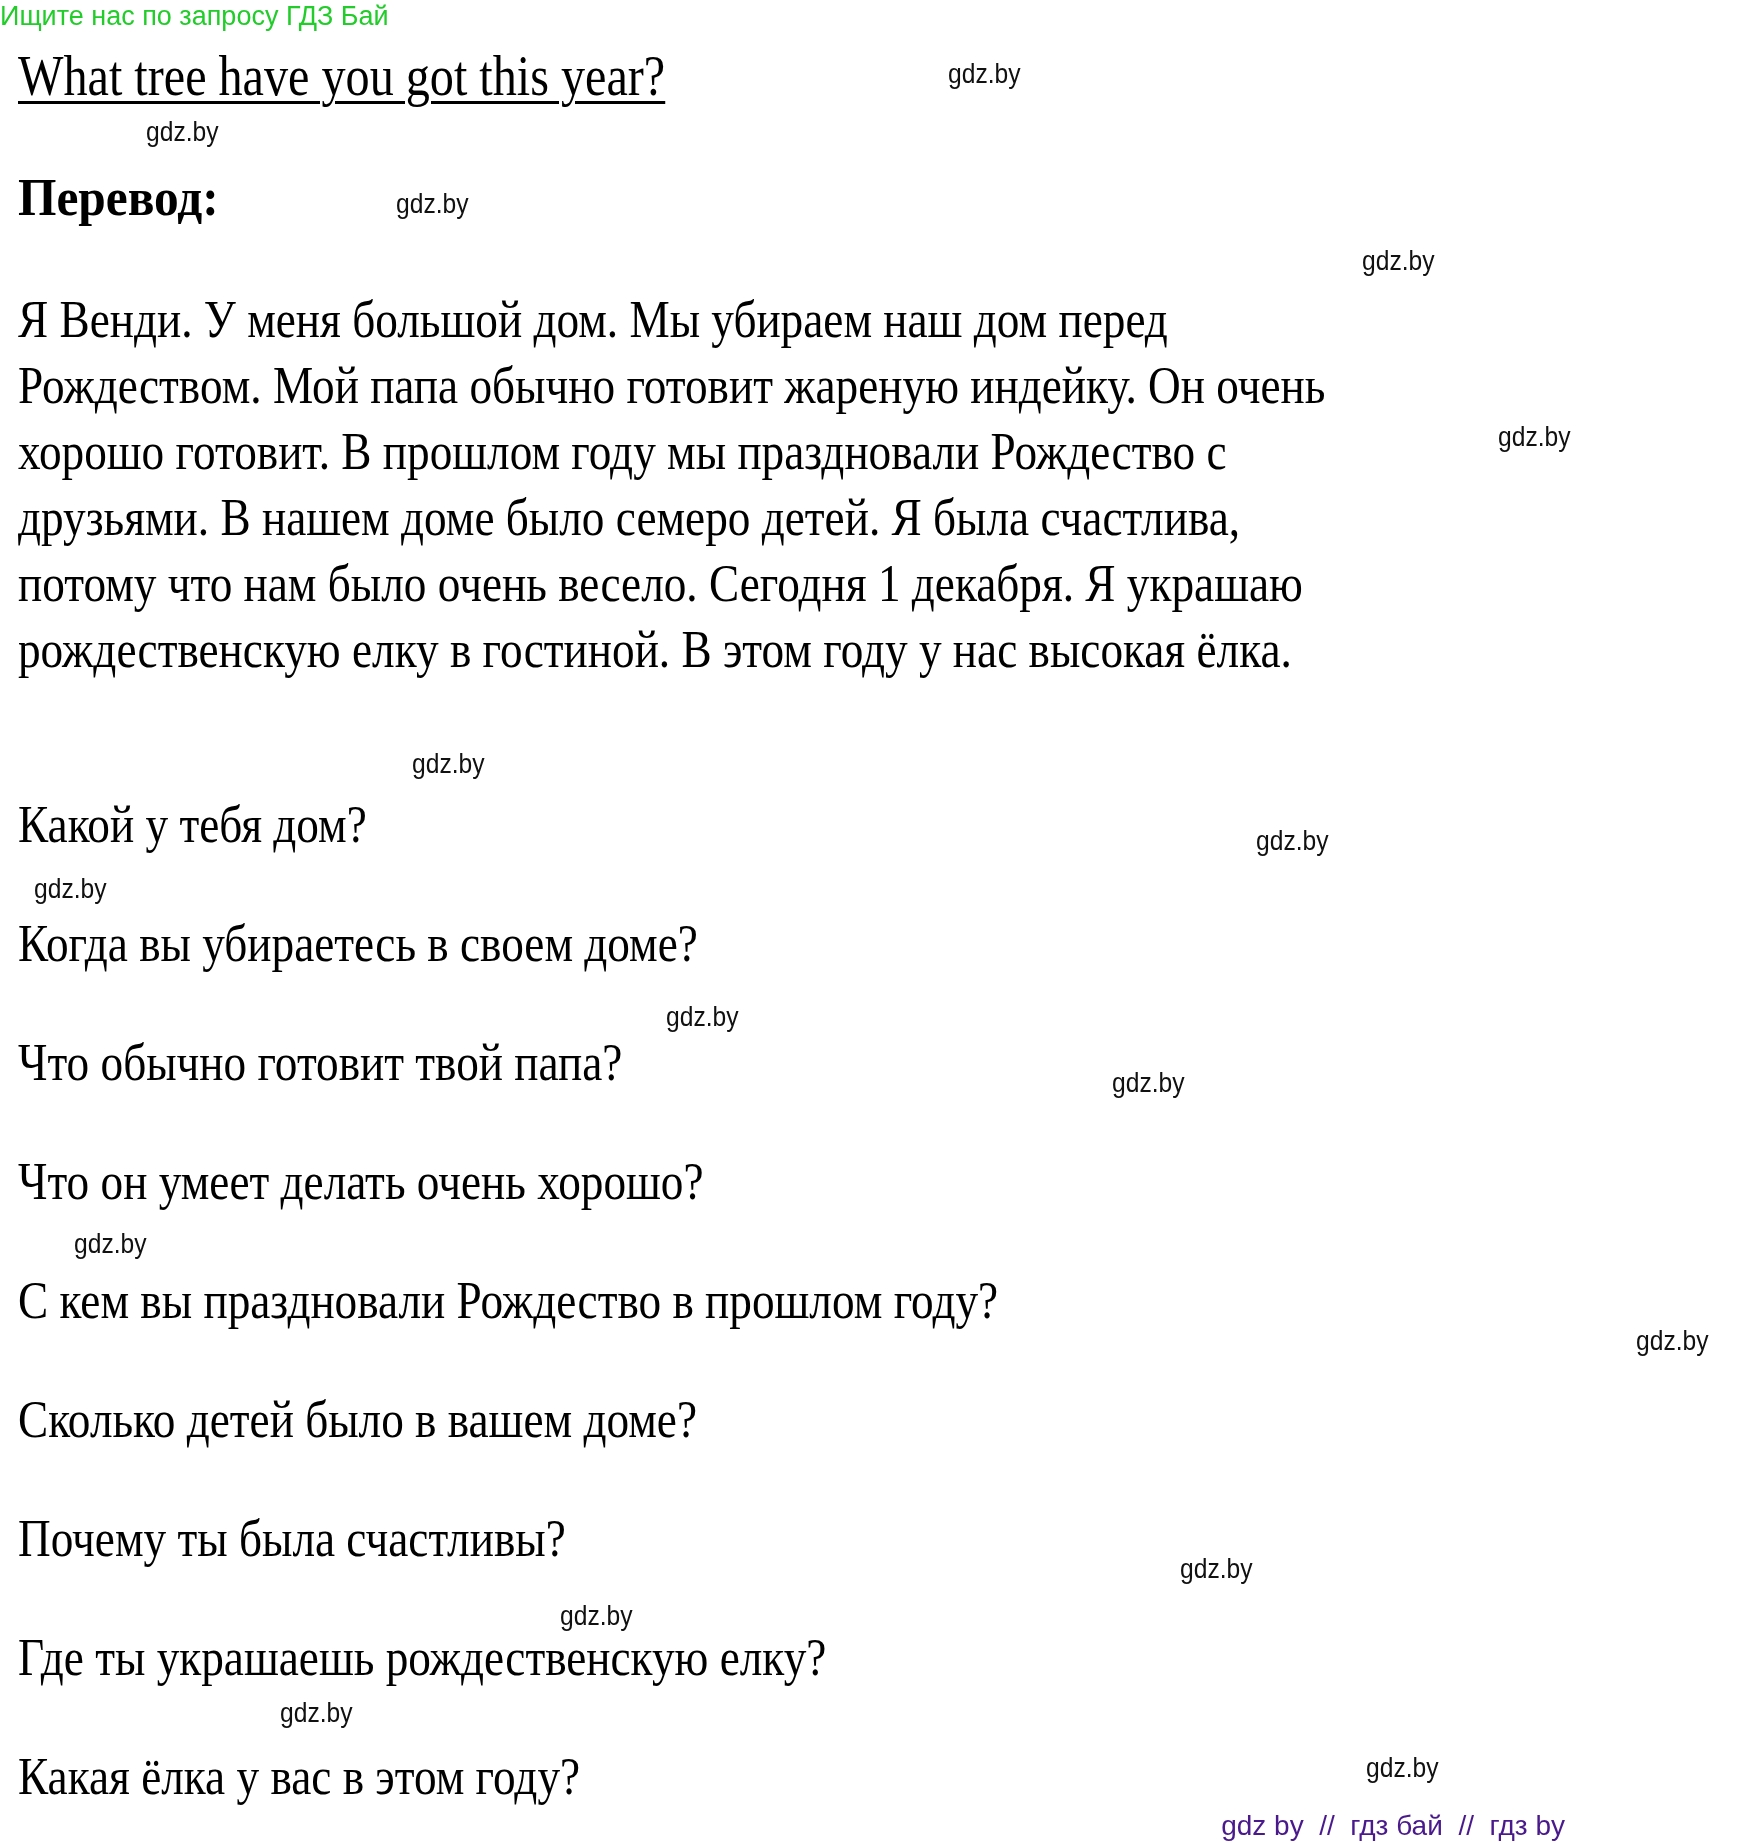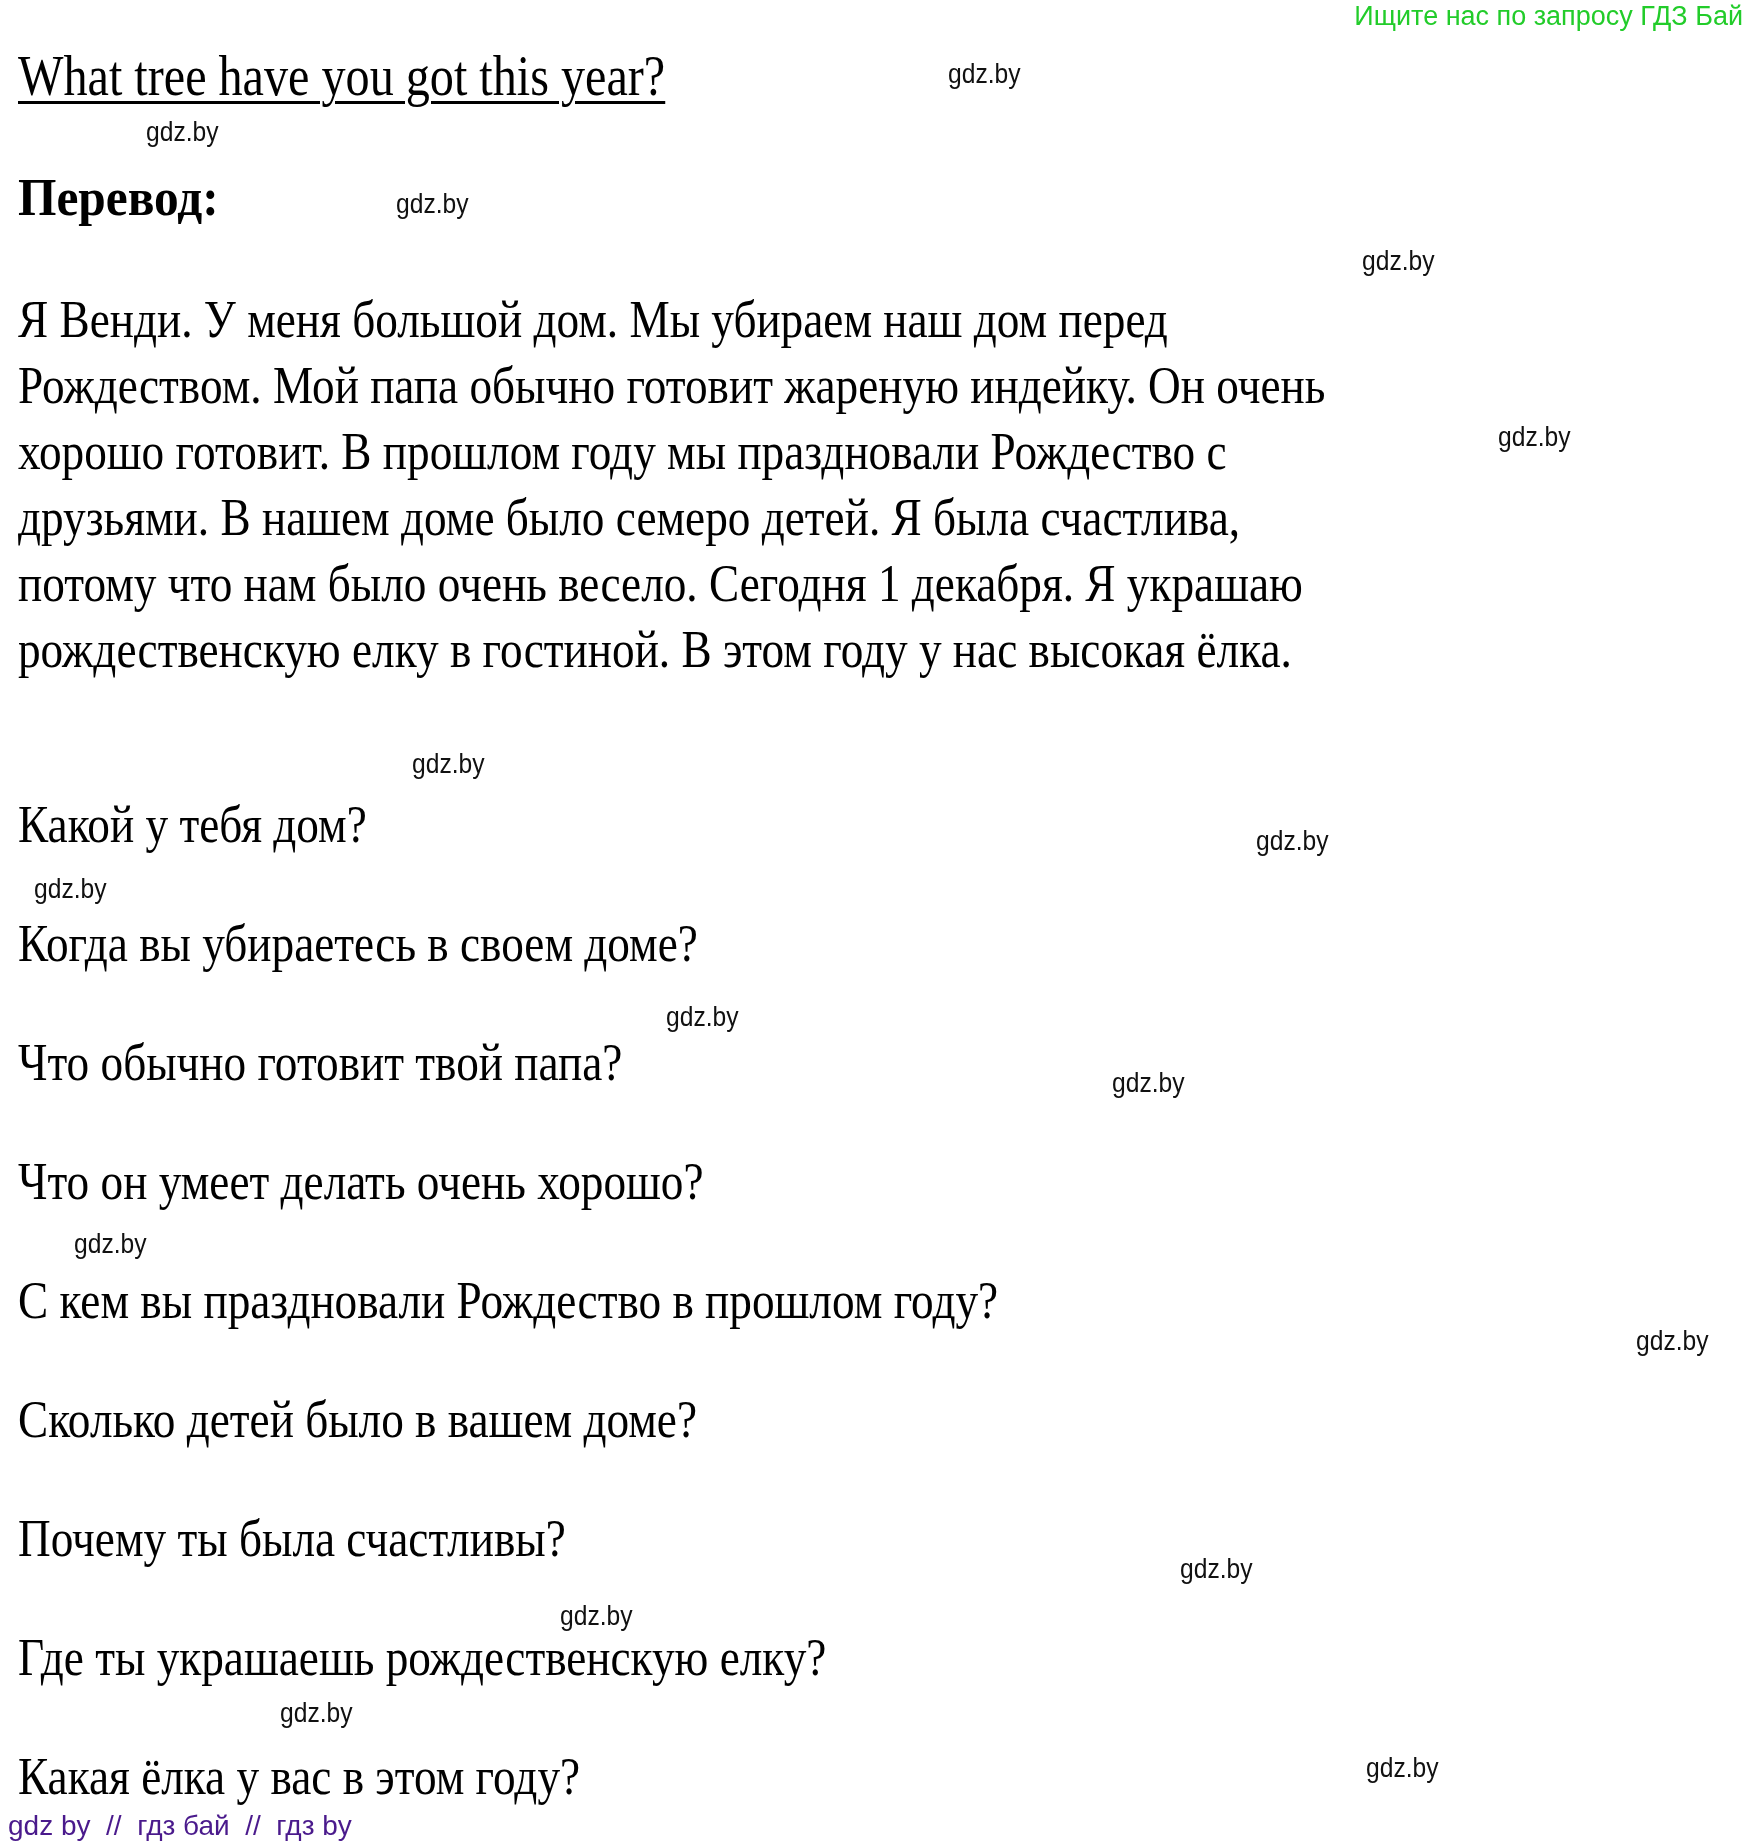--- a/index.html
+++ b/index.html
@@ -12,32 +12,32 @@
       height: 1843px;
       position: relative;
       overflow: hidden;
       color: #000;
     }
     .banner {
       position: absolute;
       left: 0;
       top: 0;
       width: 1743px;
-      text-align: right;
+      text-align: left;
       font-family: "Liberation Sans", sans-serif;
       font-size: 27px;
       line-height: 32px;
       color: #22cc2a;
     }
     .footer {
       position: absolute;
-      left: 8px;
+      left: 0;
       top: 1809px;
       width: 1565px;
-      text-align: left;
+      text-align: right;
       font-family: "Liberation Sans", sans-serif;
       font-size: 28px;
       line-height: 34px;
       color: #4a1a8c;
       white-space: pre;
     }
     .serif {
       position: absolute;
       left: 18px;
       font-family: "Liberation Serif", serif;

